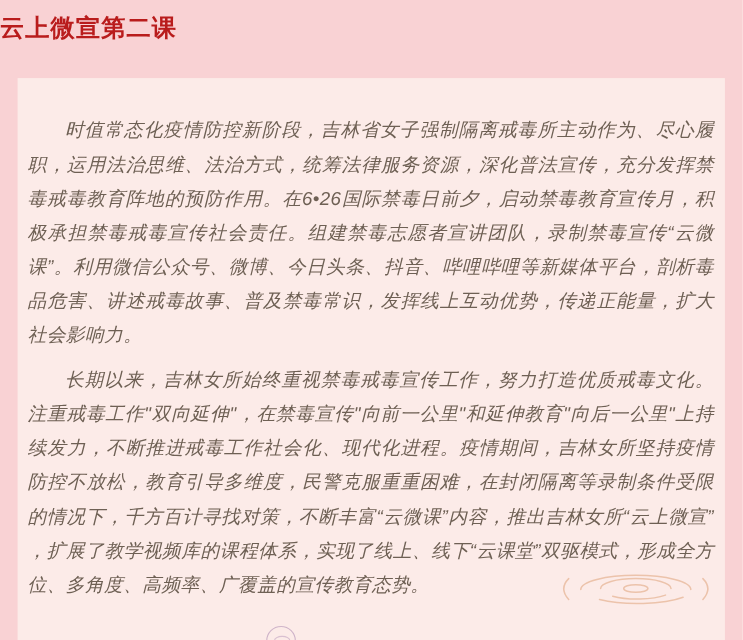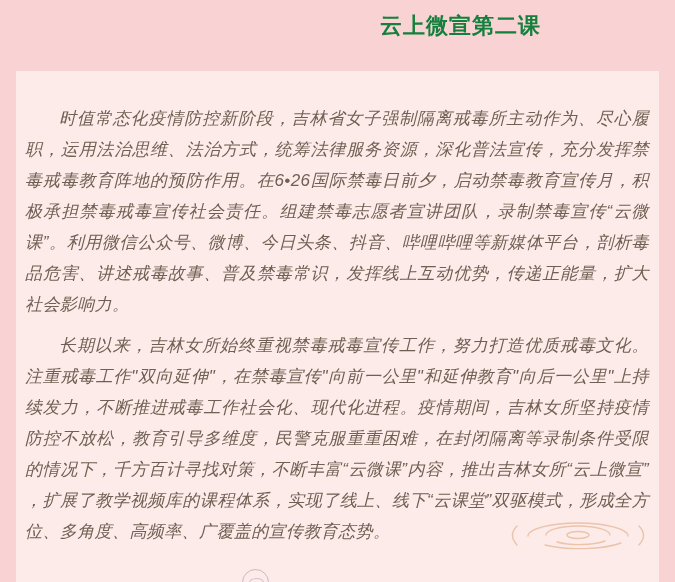--- a/index.html
+++ b/index.html
@@ -8,24 +8,24 @@
     position: relative;
     overflow: hidden;
     background: #f9d2d4;
     font-family: "Liberation Sans", sans-serif;
   }
   .page-title {
     position: absolute;
     top: 11px; left: 0;
     width: 541px;
     margin: 0;
-    text-align: right;
+    text-align: left;
     font-size: 22px;
     font-weight: bold;
-    color: #15803d;
+    color: #b91c1c;
     letter-spacing: 1px;
   }
   .content-panel {
     position: absolute;
     left: 16px; top: 71px;
     width: 643px; height: 572px;
     background: #fcebe8;
     box-sizing: border-box;
     padding: 32px 10px 0 9px;
     font-style: italic;

